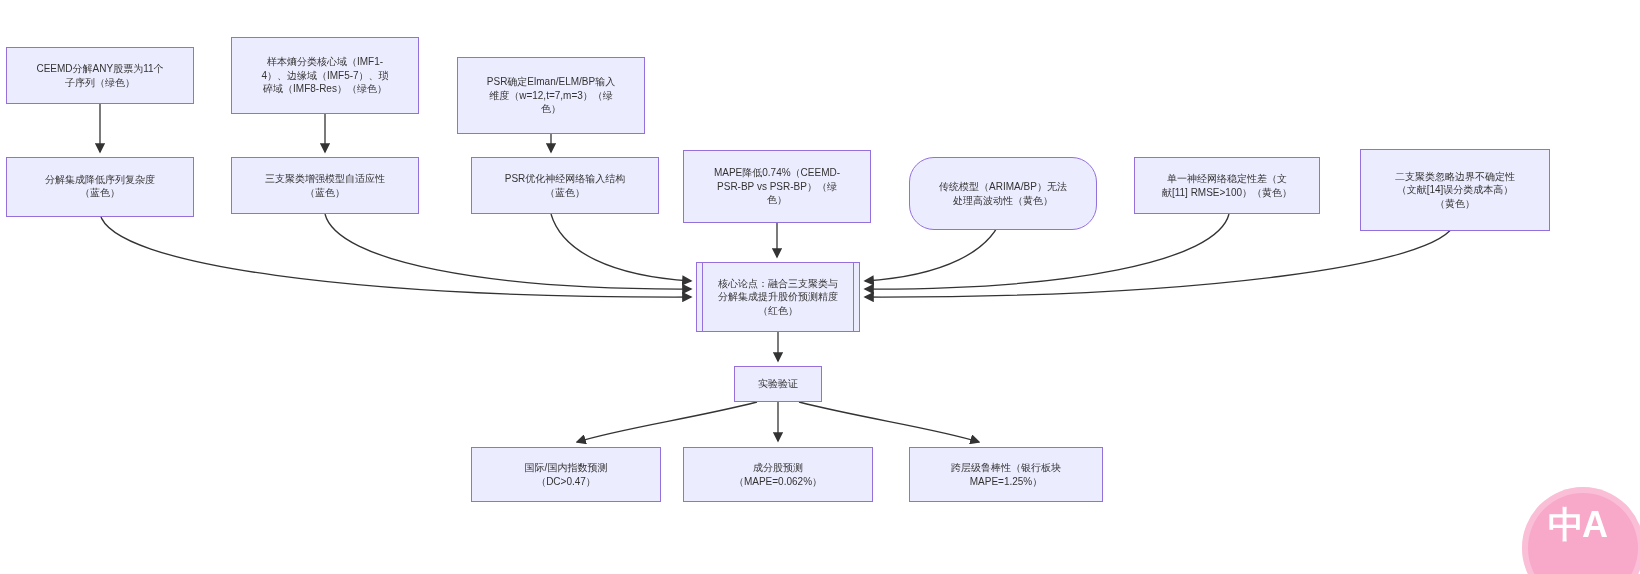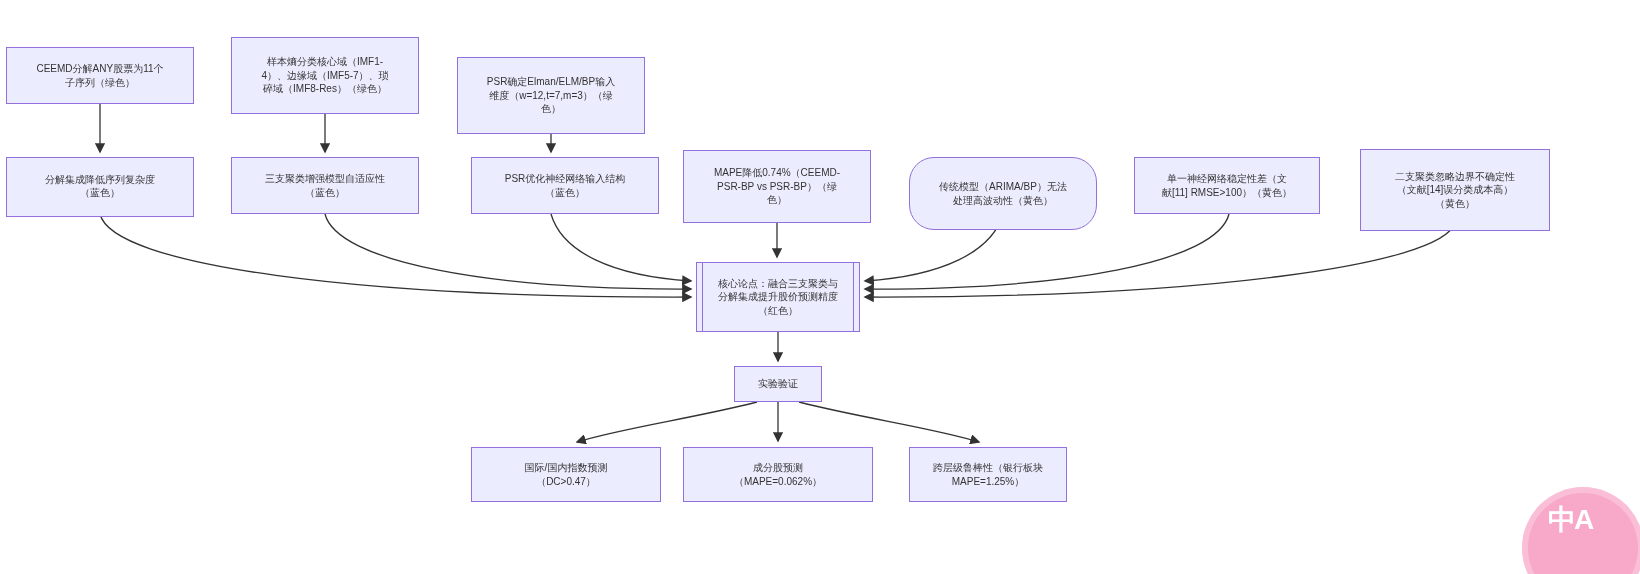--- a/index.html
+++ b/index.html
@@ -27,21 +27,21 @@
   .subroutine::before { left:5px; }
   .subroutine::after { right:5px; }
   .watermark {
     position:absolute; z-index:2; left:1522px; top:487px;
     width:122px; height:122px; border-radius:50%;
     background:var(--watermark-pink,#F8A9C9);
     box-shadow: inset 0 0 0 6px rgba(255,255,255,0.25);
   }
   .watermark span {
     position:absolute; left:26px; top:14px;
-    color:#ffffff; font-weight:bold; font-size:28px;
+    color:#ffffff; font-weight:bold; font-size:36px;
     letter-spacing:-2px;
   }
 </style>
 </head>
 <body>
 
 <div id="canvas">
 
   <svg id="edges" width="1640" height="574" viewBox="0 0 1640 574" xmlns="http://www.w3.org/2000/svg">
     <defs>
@@ -104,20 +104,20 @@
 （红色）</div>
 
   <div class="node" style="left:734px; top:366px; width:88px; height:36px;">实验验证</div>
 
   <div class="node" style="left:457px; top:447px; width:190px; height:55px;margin-left:14px;">国际/国内指数预测
 （DC&gt;0.47）</div>
 
   <div class="node" style="left:683px; top:447px; width:190px; height:55px;">成分股预测
 （MAPE=0.062%）</div>
 
-  <div class="node" style="left:909px; top:447px; width:158px; height:55px;">跨层级鲁棒性（银行板块
+  <div class="node" style="left:909px; top:447px; width:194px; height:55px;">跨层级鲁棒性（银行板块
 MAPE=1.25%）</div>
 
   <div class="watermark">
     <span>中A</span>
   </div>
 
 </div>
 
 </body></html>

